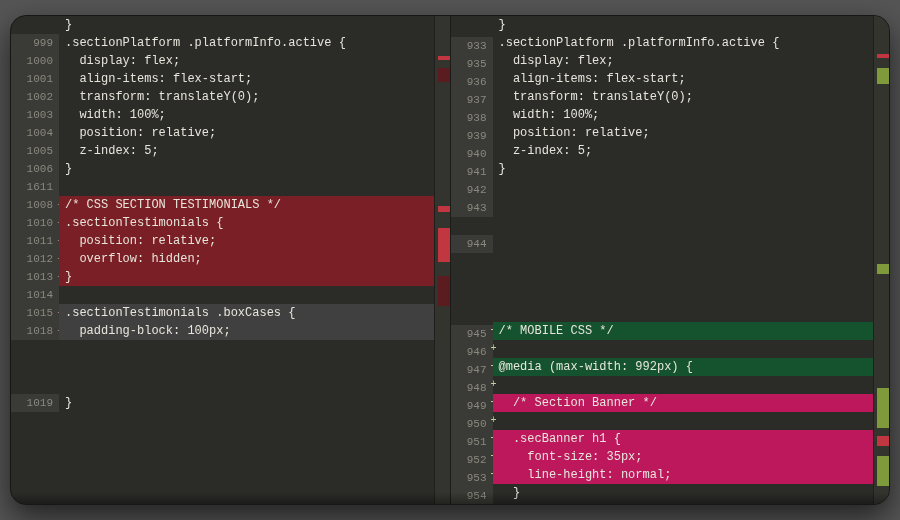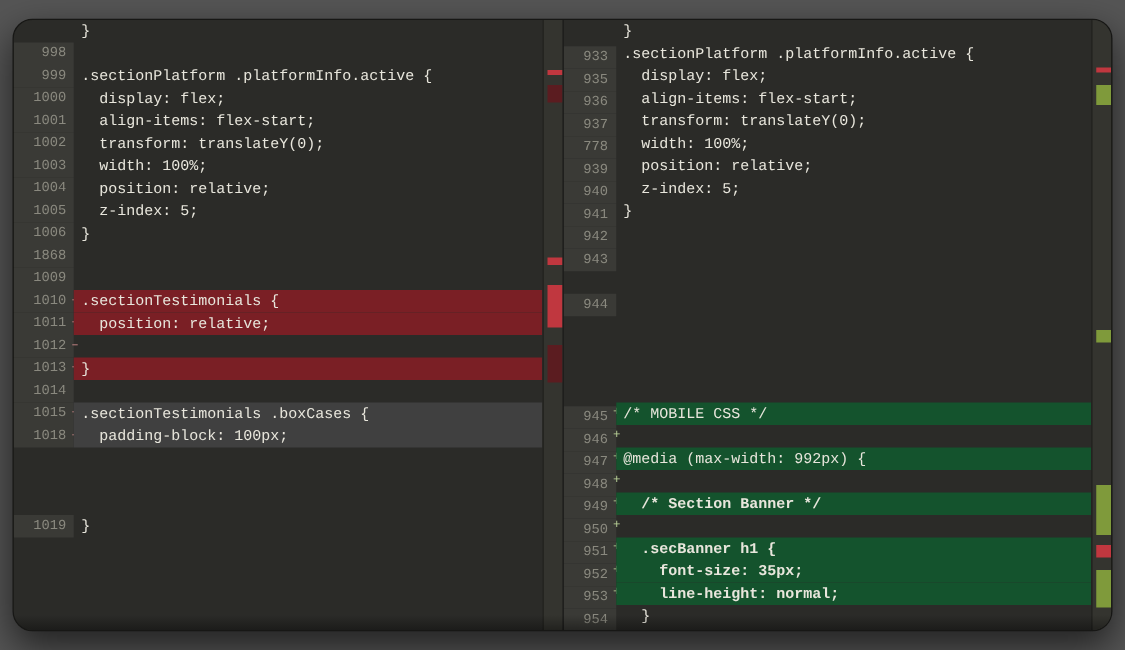--- a/index.html
+++ b/index.html
@@ -56,21 +56,21 @@
   }
   .row .tx {
     flex:1;
     padding-left:6px;
     white-space:pre;
     color:#e8e6dc;
     position:relative;
   }
   .row.del .tx { background:#7a1f25; }
   .row.delSoft .tx { background:#404040; }
-  .row.add .tx { background:#14532d;font-weight:bold; }
+  .row.add .tx { background:#be185d; }
   .row.addStrong .tx { background:#14532d; }
   .row.delHatch .tx, .row.addHatch .tx {
     background-image: repeating-linear-gradient(
       -45deg,
       rgba(255,255,255,0.03) 0 4px,
       rgba(0,0,0,0) 4px 8px
     );
   }
   .row.delHatch .tx { background-color:#3a3a36; }
   .row.addHatch .tx { background-color:#3a3a36; }
@@ -112,25 +112,20 @@
 <div class="window">
 
   <div class="pane left">
     <div class="code" id="leftCode">
         <div class="row ">
           <div class="ln"></div>
           <div class="mark"></div>
           <div class="tx">}</div>
         </div>
         <div class="row ">
-          <div class="ln">998</div>
-          <div class="mark"></div>
-          <div class="tx"></div>
-        </div>
-        <div class="row ">
           <div class="ln">999</div>
           <div class="mark"></div>
           <div class="tx">.sectionPlatform .platformInfo.active {</div>
         </div>
         <div class="row ">
           <div class="ln">1000</div>
           <div class="mark"></div>
           <div class="tx">  display: flex;</div>
         </div>
         <div class="row ">
@@ -157,42 +152,43 @@
           <div class="ln">1005</div>
           <div class="mark"></div>
           <div class="tx">  z-index: 5;</div>
         </div>
         <div class="row ">
           <div class="ln">1006</div>
           <div class="mark"></div>
           <div class="tx">}</div>
         </div>
         <div class="row ">
-          <div class="ln">1868</div>
-          <div class="mark"></div>
-          <div class="tx"></div>
-        </div>
-        <div class="row ">
-          <div class="ln">1009</div>
-          <div class="mark"></div>
-          <div class="tx"></div>
+          <div class="ln">1611</div>
+          <div class="mark"></div>
+          <div class="tx"></div>
+        </div>
+        <div class="row del">
+          <div class="ln">1008</div>
+          <div class="mark">–</div>
+          <div class="tx">/* CSS SECTION TESTIMONIALS */</div>
         </div>
         <div class="row del">
           <div class="ln">1010</div>
           <div class="mark">–</div>
           <div class="tx">.sectionTestimonials {</div>
         </div>
         <div class="row del">
           <div class="ln">1011</div>
           <div class="mark">–</div>
           <div class="tx">  position: relative;</div>
         </div>
         <div class="row del">
           <div class="ln">1012</div>
           <div class="mark">–</div>
+          <div class="tx">  overflow: hidden;</div>
         </div>
         <div class="row del">
           <div class="ln">1013</div>
           <div class="mark">–</div>
           <div class="tx">}</div>
         </div>
         <div class="row ">
           <div class="ln">1014</div>
           <div class="mark"></div>
           <div class="tx"></div>
@@ -255,21 +251,21 @@
           <div class="ln">936</div>
           <div class="mark"></div>
           <div class="tx">  display: flex;</div>
         </div>
         <div class="row ">
           <div class="ln">937</div>
           <div class="mark"></div>
           <div class="tx">  align-items: flex-start;</div>
         </div>
         <div class="row ">
-          <div class="ln">778</div>
+          <div class="ln">938</div>
           <div class="mark"></div>
           <div class="tx">  transform: translateY(0);</div>
         </div>
         <div class="row ">
           <div class="ln">939</div>
           <div class="mark"></div>
           <div class="tx">  width: 100%;</div>
         </div>
         <div class="row ">
           <div class="ln">940</div>

